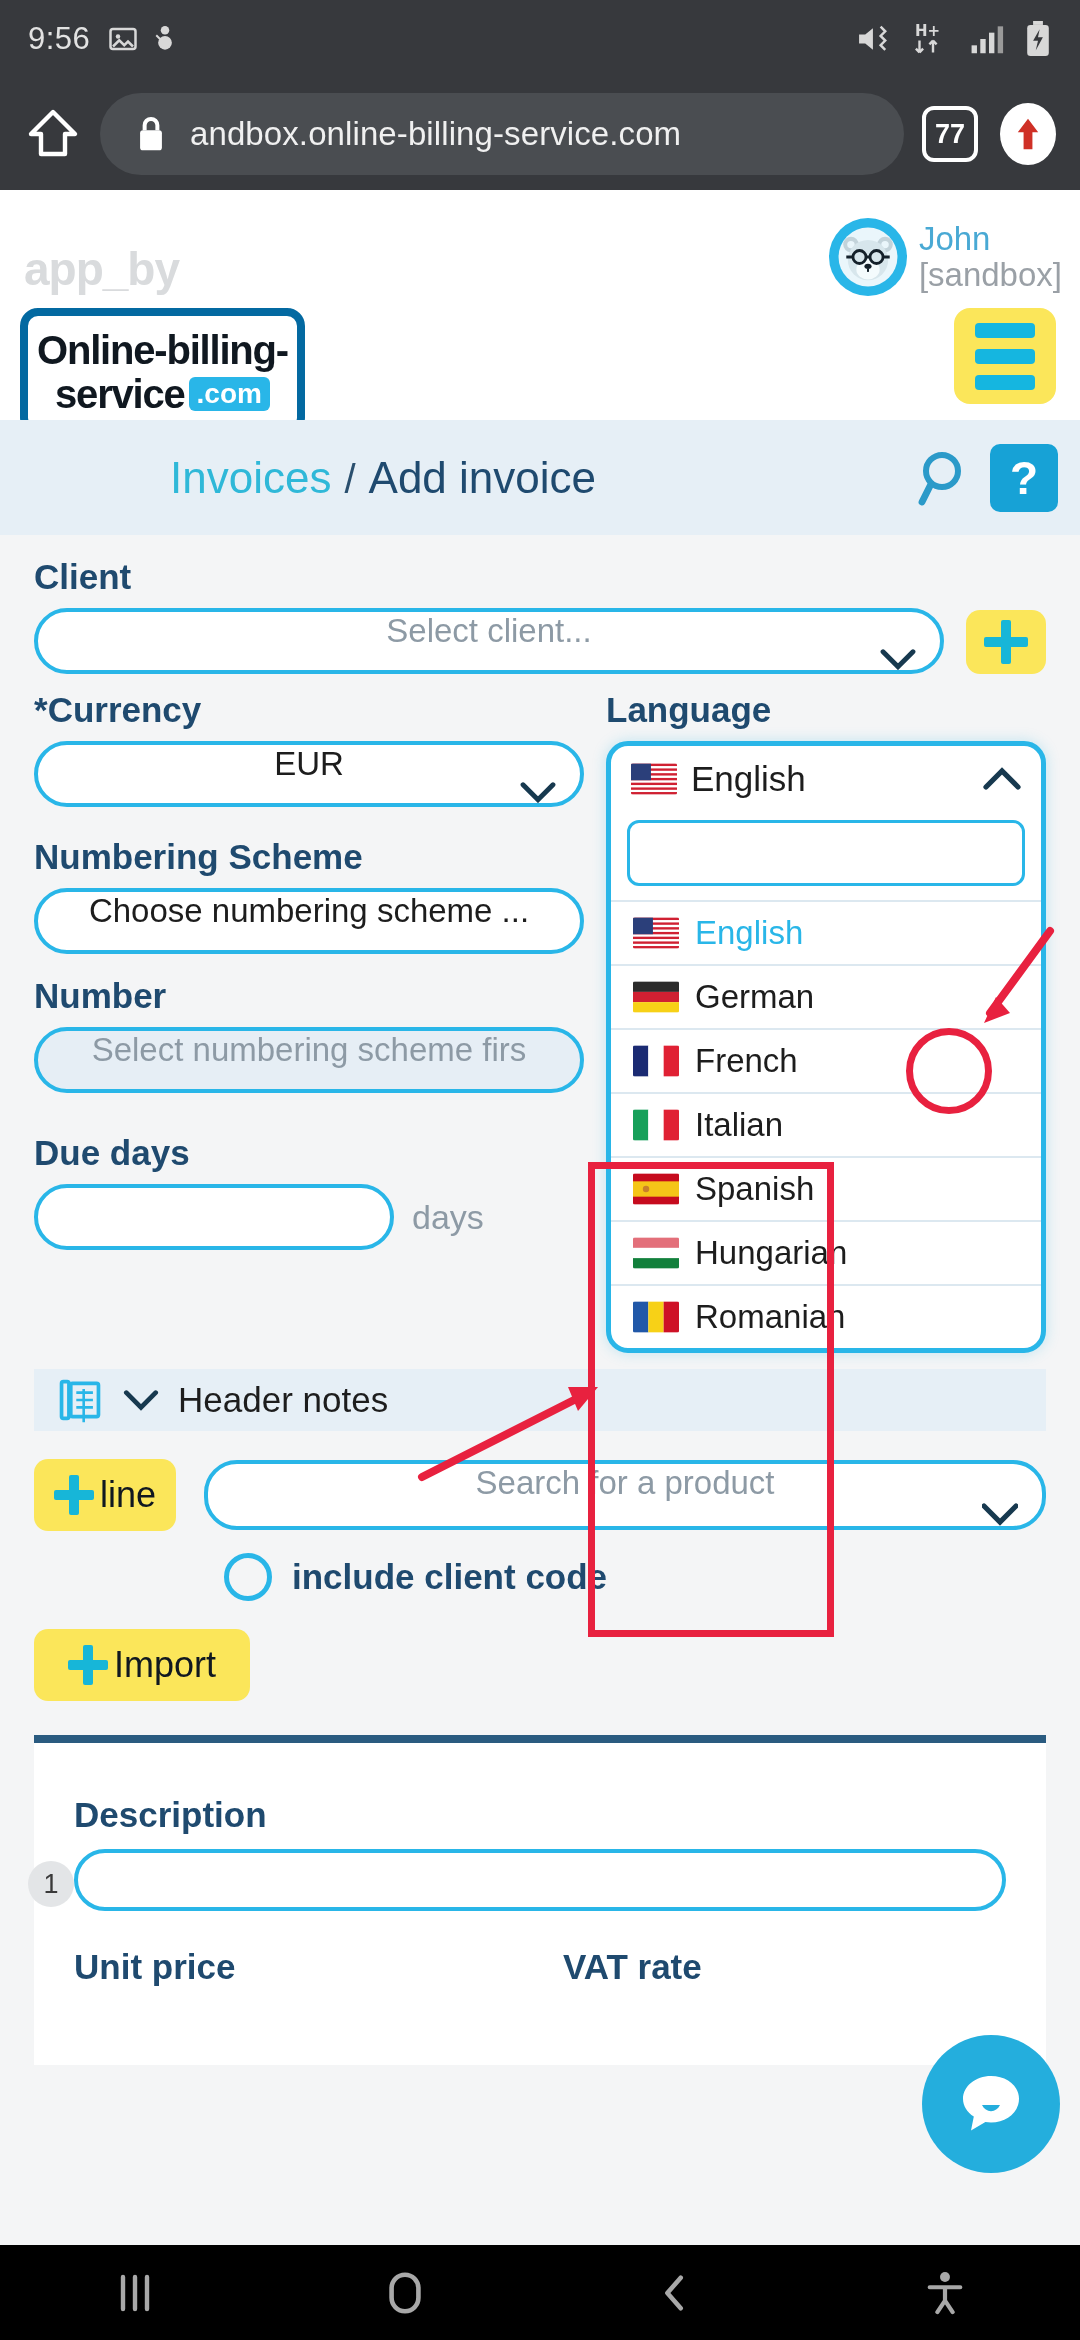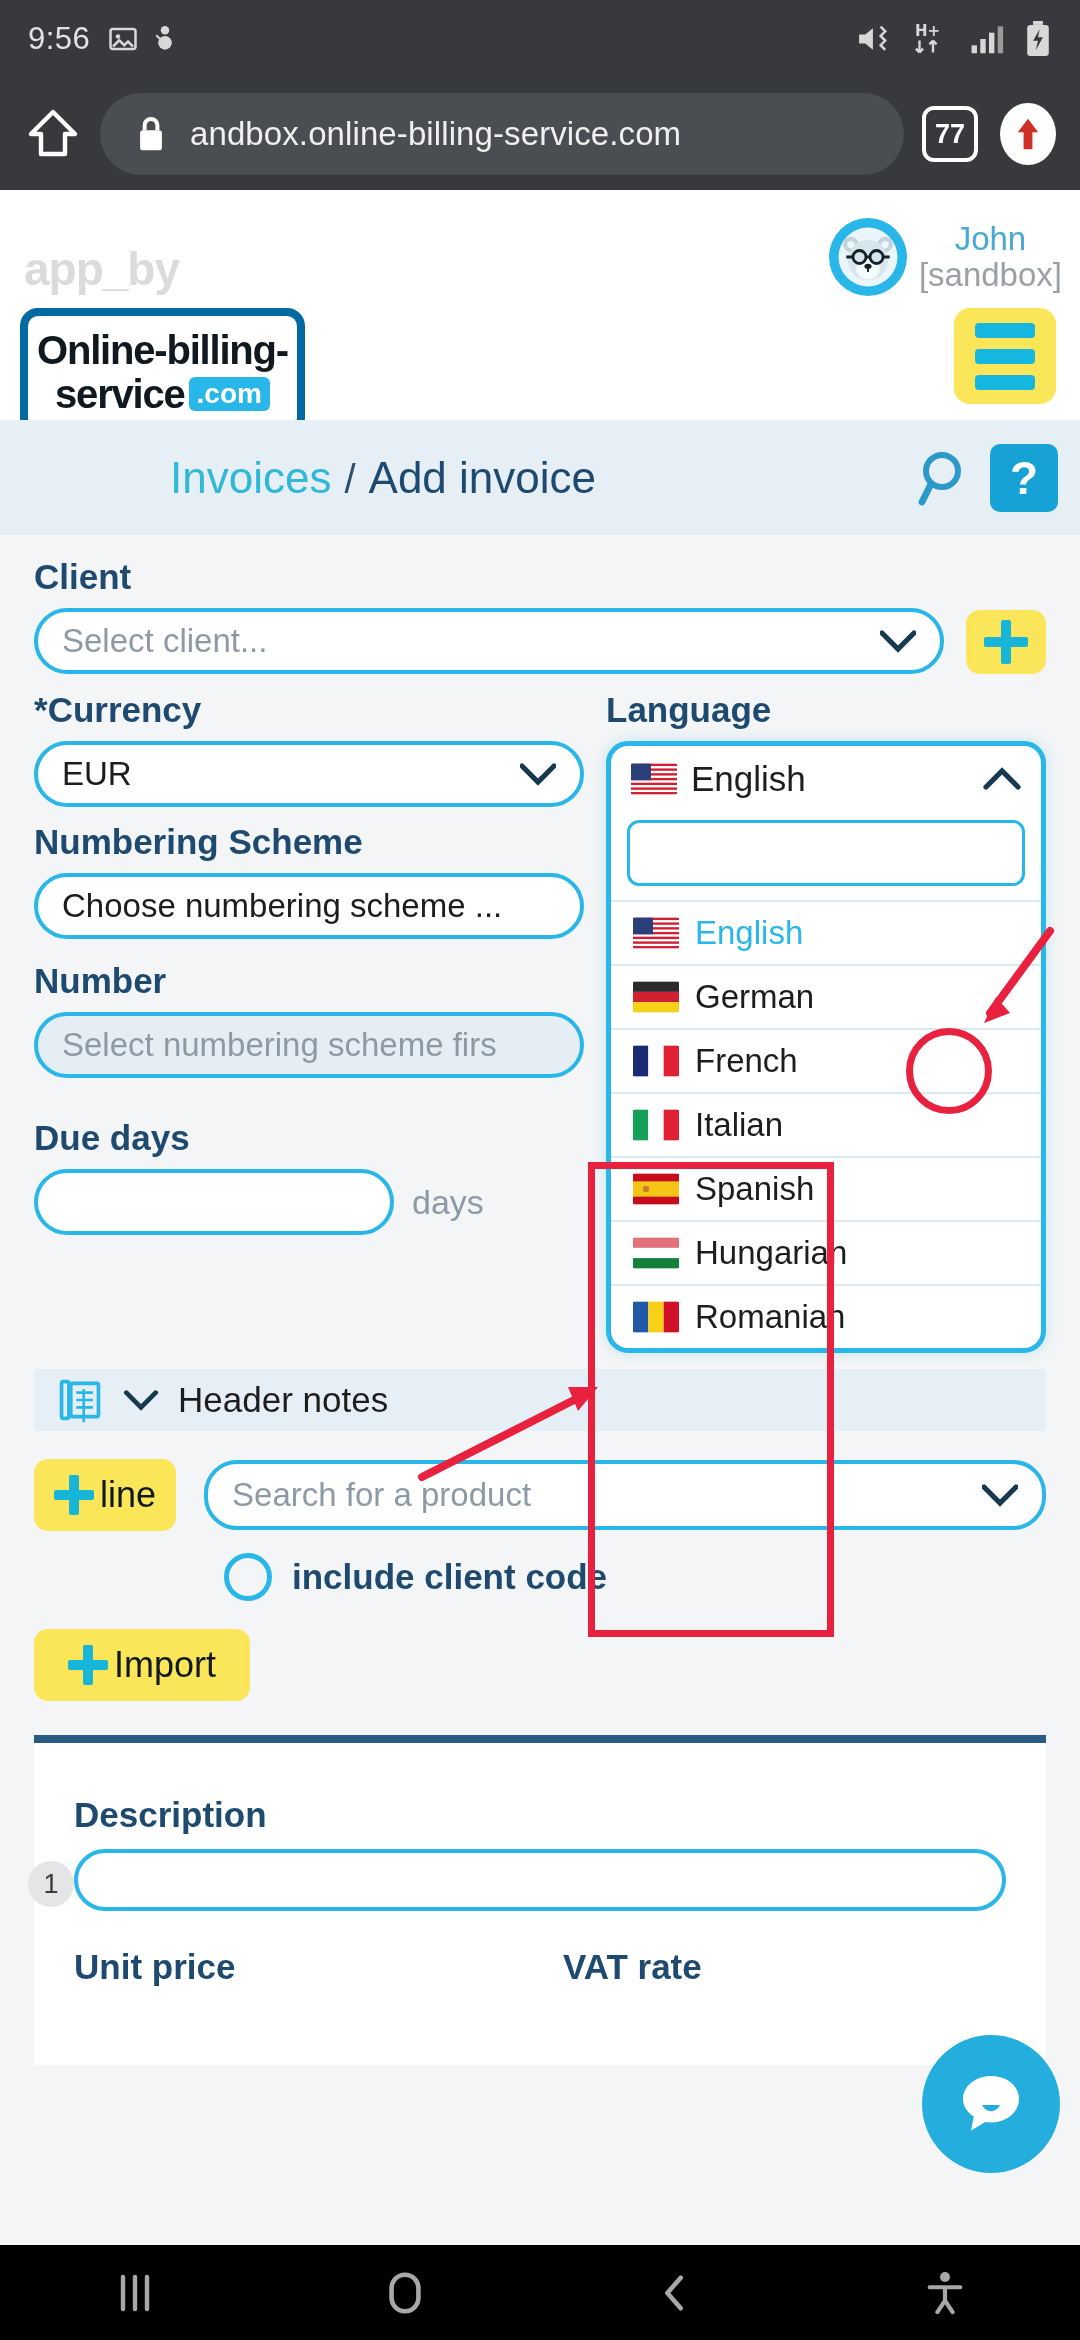--- a/index.html
+++ b/index.html
@@ -63,21 +63,21 @@
   .logo-l2 span.svc { font-size:40px; font-weight:bold; color:#101820; letter-spacing:-1.2px; line-height:1; }
   .logo-l2 span.com {
     background:#29b6e8; color:#ffffff; font-size:28px; font-weight:bold;
     border-radius:6px; padding:3px 8px; line-height:1;
   }
   .userbox { position:absolute; right:18px; top:28px; display:flex; align-items:center; gap:12px; }
   .avatar {
     width:78px; height:78px; border-radius:50%; background:#29b6e8;
     display:flex; align-items:center; justify-content:center; flex:0 0 auto;
   }
-  .uname { line-height:1.08;text-align:center; }
+  .uname { line-height:1.08; }
   .uname .n1 { color:#49a9d4; font-size:33px; display:block; }
   .uname .n2 { color:#9aa0a6; font-size:33px; display:block; }
   .burger {
     position:absolute; right:24px; top:118px; width:102px; height:96px;
     background:#fbe65a; border-radius:16px;
     display:flex; flex-direction:column; align-items:center; justify-content:center; gap:11px;
   }
   .burger i { display:block; width:60px; height:15px; background:#15b6e0; border-radius:4px; }
 
   
@@ -96,21 +96,21 @@
     display:flex; align-items:center; justify-content:center;
   }
 
   
   .form { padding:22px 34px 0 34px; position:relative; }
   .lbl { color:#1f4a6f; font-size:35px; font-weight:bold; margin-bottom:11px; }
   .lbl.req::before { content:"*"; }
   .row { display:flex; gap:22px; align-items:flex-end; }
   .fld {
     height:66px; border:4px solid #29b6e8; border-radius:33px; background:#ffffff;
-    display:flex; align-items:center; padding:0 24px; position:relative;
+    display:flex; align-items:center; padding:0 24px; position:relative;flex-direction:column;
   }
   .fld .val  { font-size:33px; color:#1d1d1d; white-space:nowrap; overflow:hidden; }
   .fld .ph   { font-size:33px; color:#8d9aa5; white-space:nowrap; overflow:hidden; }
   .fld.disabled { background:#e6eef5; }
   .fld .chev { margin-left:auto; }
   .plusbtn {
     width:80px; height:64px; background:#fbe65a; border-radius:14px;
     display:flex; align-items:center; justify-content:center; flex:0 0 auto;
   }
   .plus-h { position:absolute; width:44px; height:10px; background:#17b6d8; border-radius:2px; }
@@ -350,21 +350,21 @@
 
       <div class="row" style="margin-top:0;align-items:flex-start;">
         <div style="flex:1;">
           <div class="fld">
             <span class="val">EUR</span>
             <svg class="chev" width="36" height="24" viewBox="0 0 18 12">
               <path d="M1 2 L9 10 L17 2" fill="none" stroke="#17394f" stroke-width="2.6" stroke-linecap="round"></path>
             </svg>
           </div>
 
-          <div class="lbl" style="margin-top:15px;">Numbering Scheme</div>
+          <div class="lbl" style="margin-top:30px;">Numbering Scheme</div>
           <div class="fld">
             <span class="val">Choose numbering scheme ...</span>
           </div>
 
           <div class="lbl" style="margin-top:22px;">Number</div>
           <div class="fld disabled">
             <span class="ph">Select numbering scheme firs</span>
           </div>
 
           <div class="lbl" style="margin-top:40px;">Due days</div>

